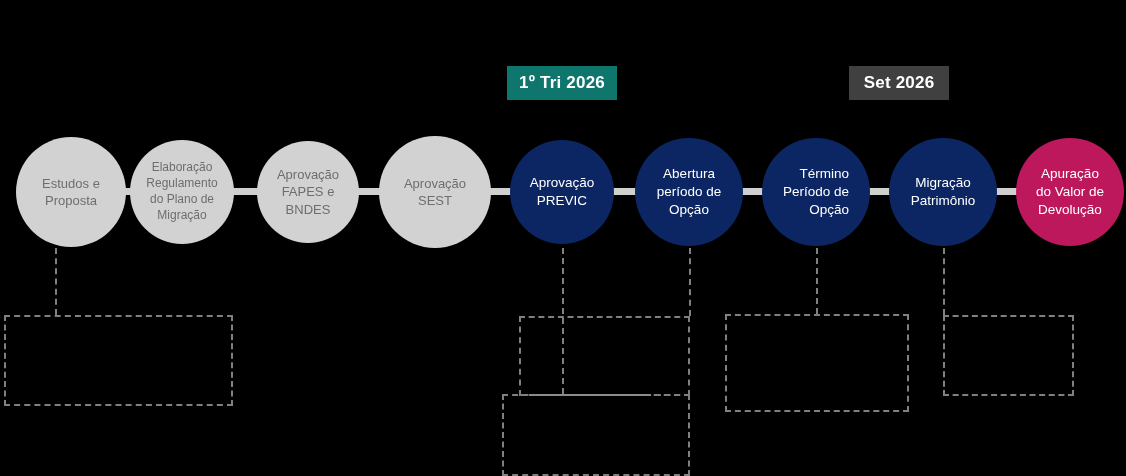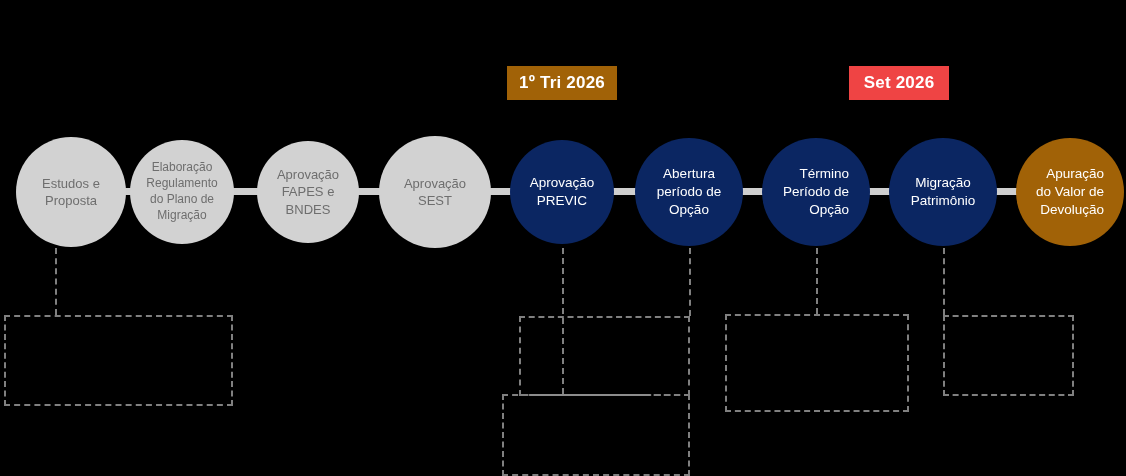--- a/index.html
+++ b/index.html
@@ -44,21 +44,21 @@
   }
   .node .node-label {
     display: block;
     line-height: 1.33;
     padding: 0 6px;
   }
   .node.gray  { background: #d2d2d2; }
   .node.gray  .node-label { color: #6e6e6e; }
   .node.navy  { background: #0b2662; }
   .node.navy  .node-label { color: #ffffff; }
-  .node.green { background: #a16207; text-align: right; }
+  .node.green { background: #be185d; }
   .node.green .node-label { color: #ffffff; }
 
   
   .badge {
     position: absolute;
     background: #e36c3c;
     color: #ffffff;
     font-size: 17px;
     font-weight: bold;
     letter-spacing: .2px;
@@ -133,15 +133,15 @@
     </div>
     <div class="node navy" style="left: 762px; top: 138px; width: 108px; height: 108px;">
       <span class="node-label" style="font-size: 13.5px; text-align: right;">Término<br>Período de<br>Opção</span>
     </div>
     <div class="node navy" style="left: 889px; top: 138px; width: 108px; height: 108px;">
       <span class="node-label" style="font-size: 13.5px;">Migração<br>Patrimônio</span>
     </div>
     <div class="node green" style="left: 1016px; top: 138px; width: 108px; height: 108px;">
       <span class="node-label" style="font-size: 13.5px;">Apuração<br>do Valor de<br>Devolução</span>
     </div>
-    <div class="badge" style="left: 507px; top: 66px; width: 110px; height: 34px; background: #a16207;">1º Tri 2026</div>
-    <div class="badge" style="left: 849px; top: 66px; width: 100px; height: 34px; background: #ef4444;">Set 2026</div>
+    <div class="badge" style="left: 507px; top: 66px; width: 110px; height: 34px; background: #0f766e;">1º Tri 2026</div>
+    <div class="badge" style="left: 849px; top: 66px; width: 100px; height: 34px; background: #404040;">Set 2026</div>
   </div>
 
 </body></html>

